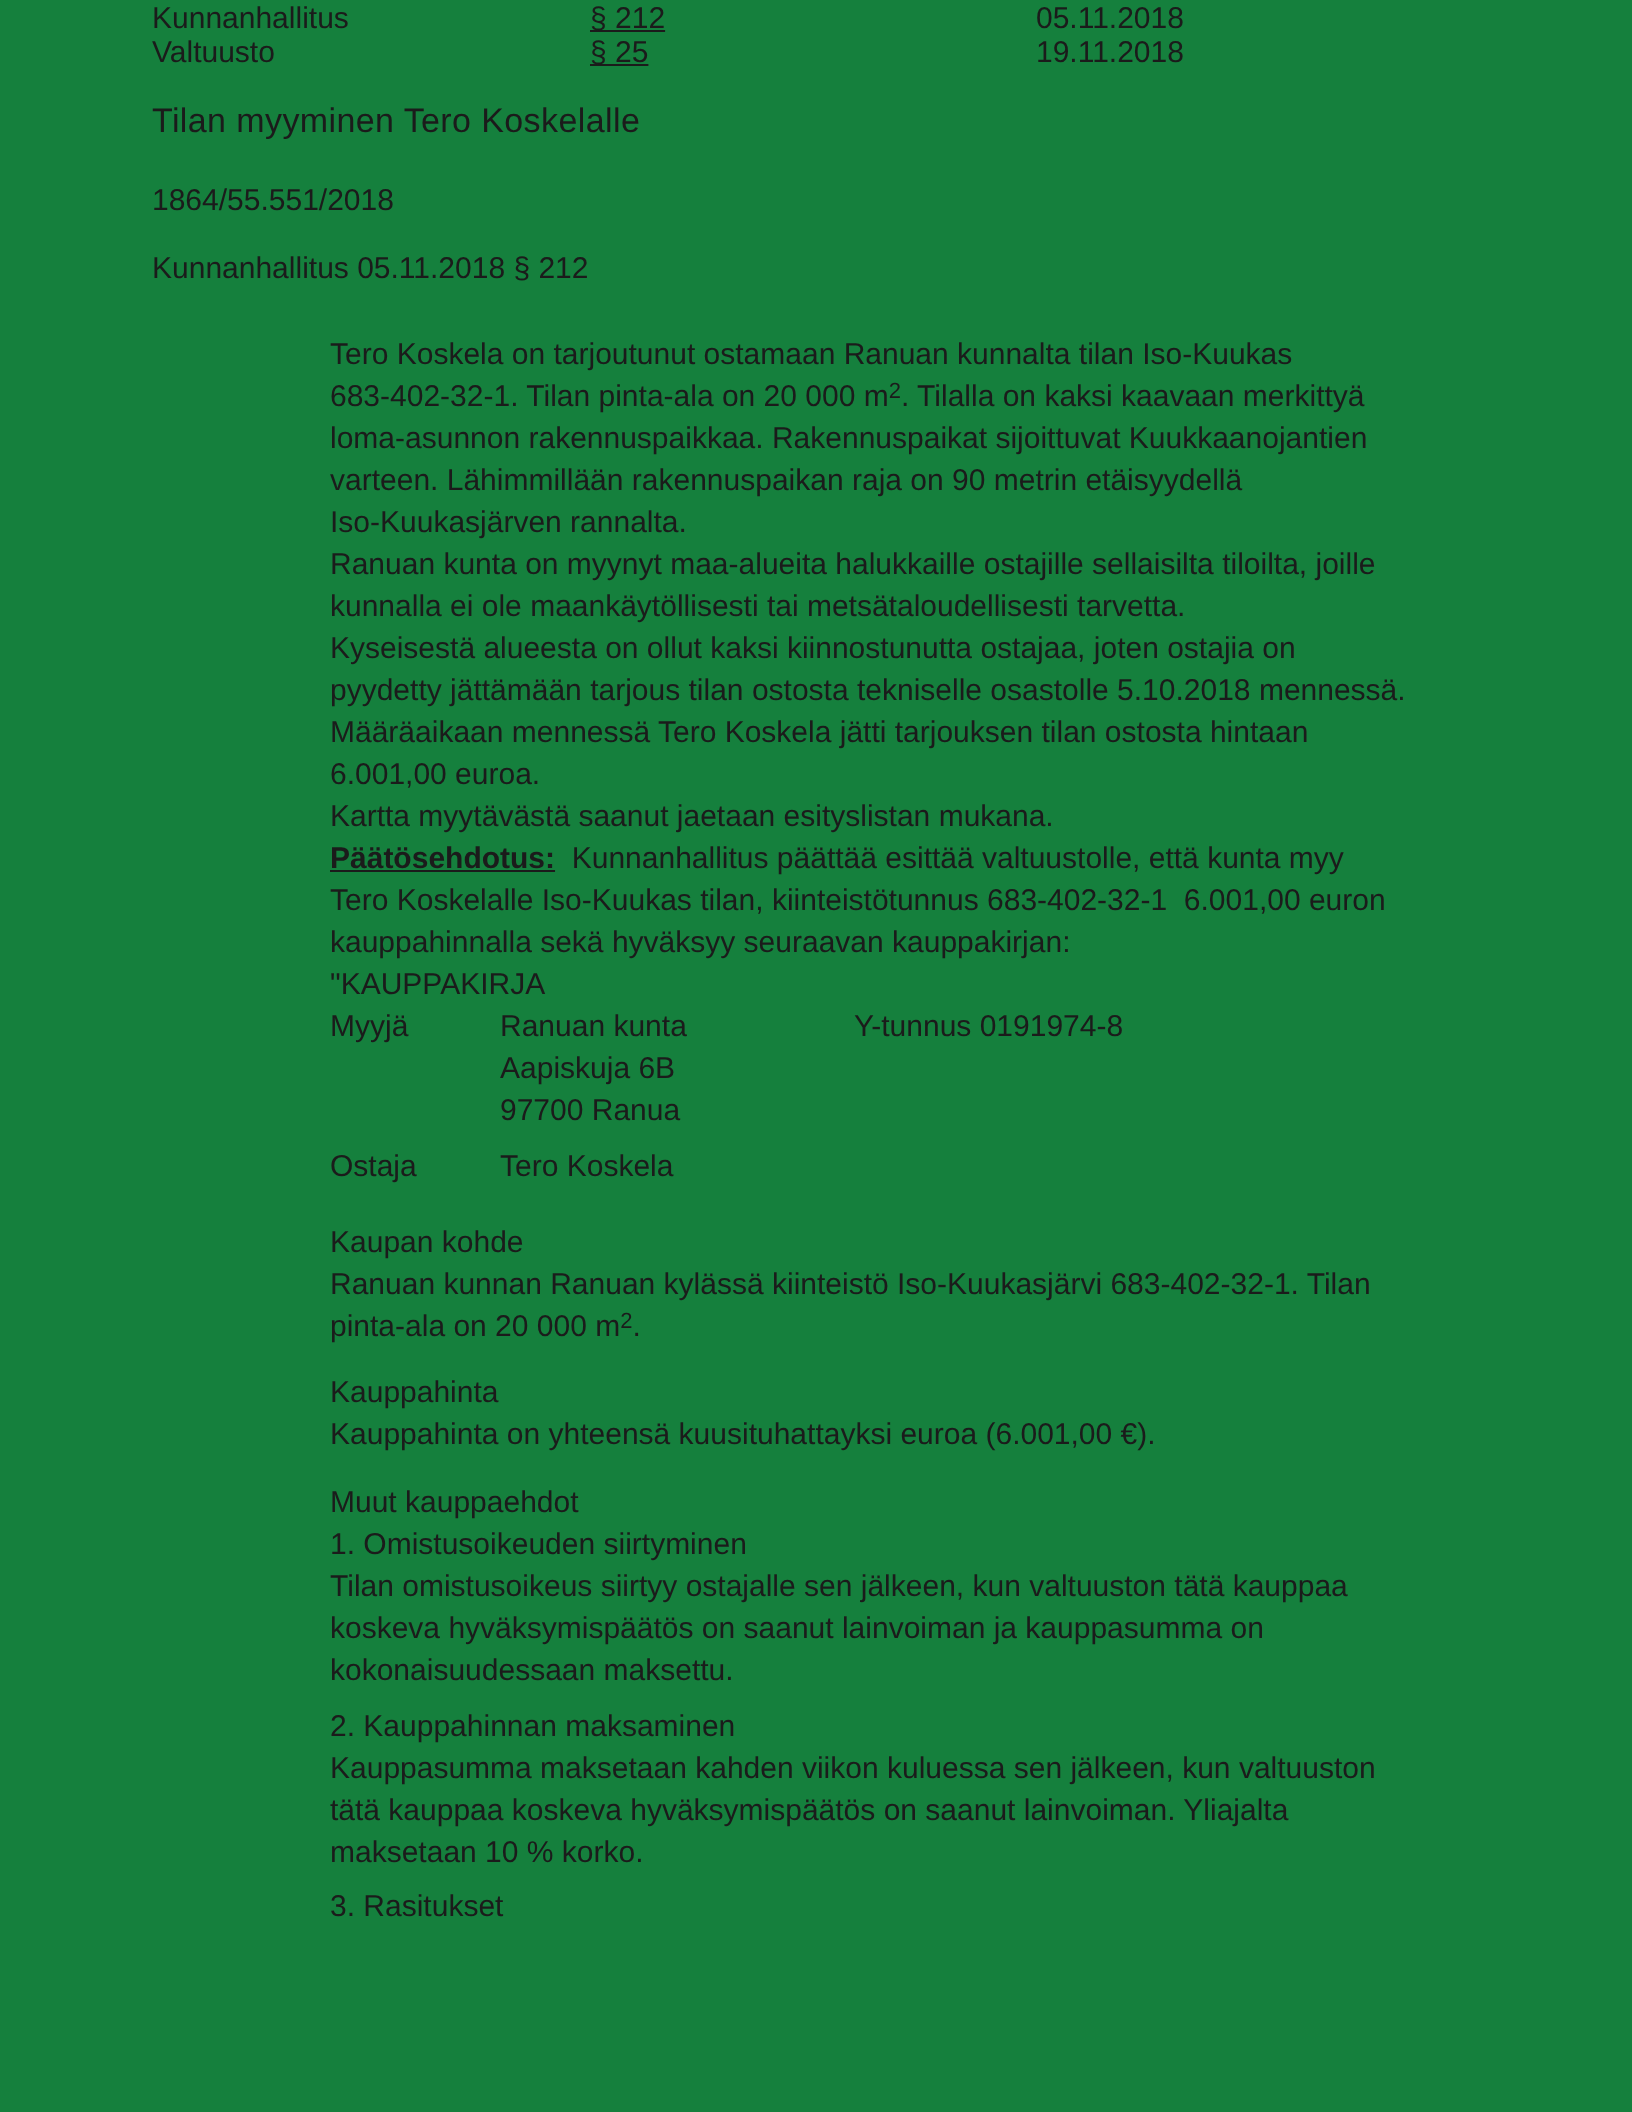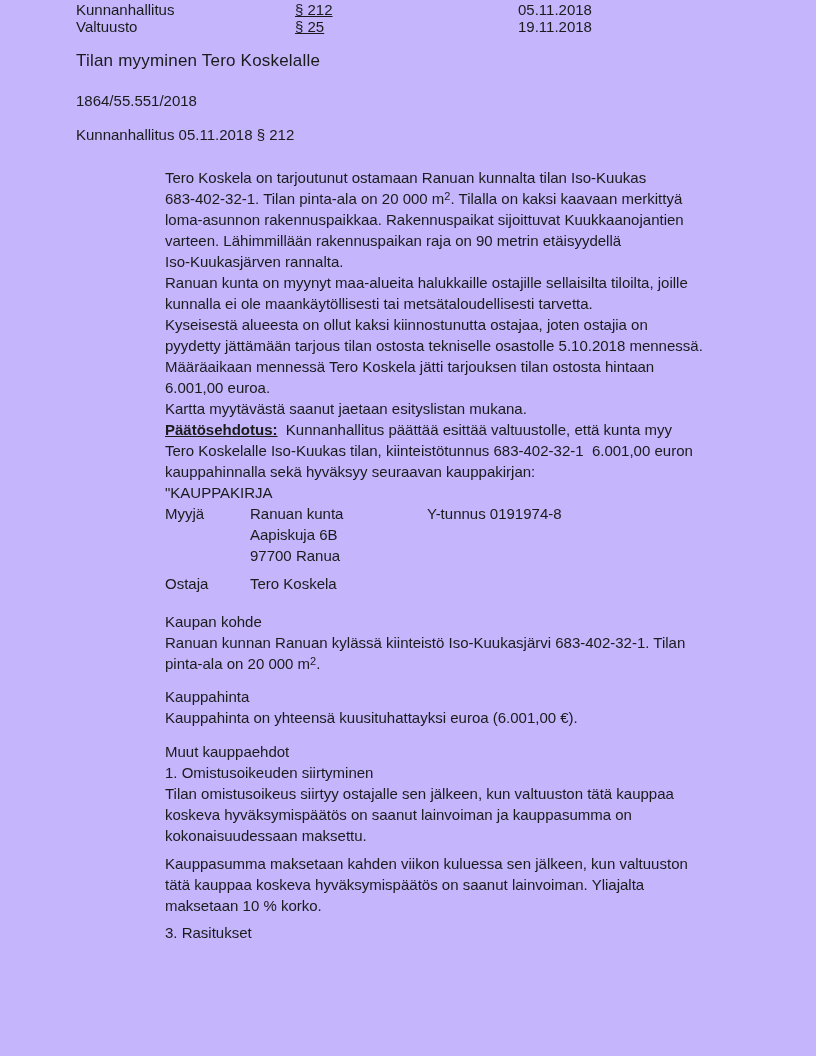--- a/index.html
+++ b/index.html
@@ -4,21 +4,21 @@
 <style>
   html, body {
     margin: 0;
     padding: 0;
     background: #ffffff;
   }
   .page {
     position: relative;
     width: 816px;
     height: 1056px;
-    background: #c4b5fd;
+    background: #15803d;
     font-family: "Liberation Sans", "DejaVu Sans", sans-serif;
     font-size: 15px;
     color: #1b1b1b;
     overflow: hidden;
   }
   
   .header-table {
     position: absolute;
     top: 1px;
     left: 76px;
@@ -162,20 +162,21 @@
 
     <div class="mb7">
       <div>Muut kauppaehdot</div>
       <div>1. Omistusoikeuden siirtyminen</div>
       <p>Tilan omistusoikeus siirtyy ostajalle sen jälkeen, kun valtuuston tätä kauppaa
 koskeva hyväksymispäätös on saanut lainvoiman ja kauppasumma on
 kokonaisuudessaan maksettu.</p>
     </div>
 
     <div class="mb6">
+      <div>2. Kauppahinnan maksaminen</div>
       <p>Kauppasumma maksetaan kahden viikon kuluessa sen jälkeen, kun valtuuston
 tätä kauppaa koskeva hyväksymispäätös on saanut lainvoiman. Yliajalta
 maksetaan 10 % korko.</p>
     </div>
 
     <div>3. Rasitukset</div>
 
   </div>
 
 </div>

